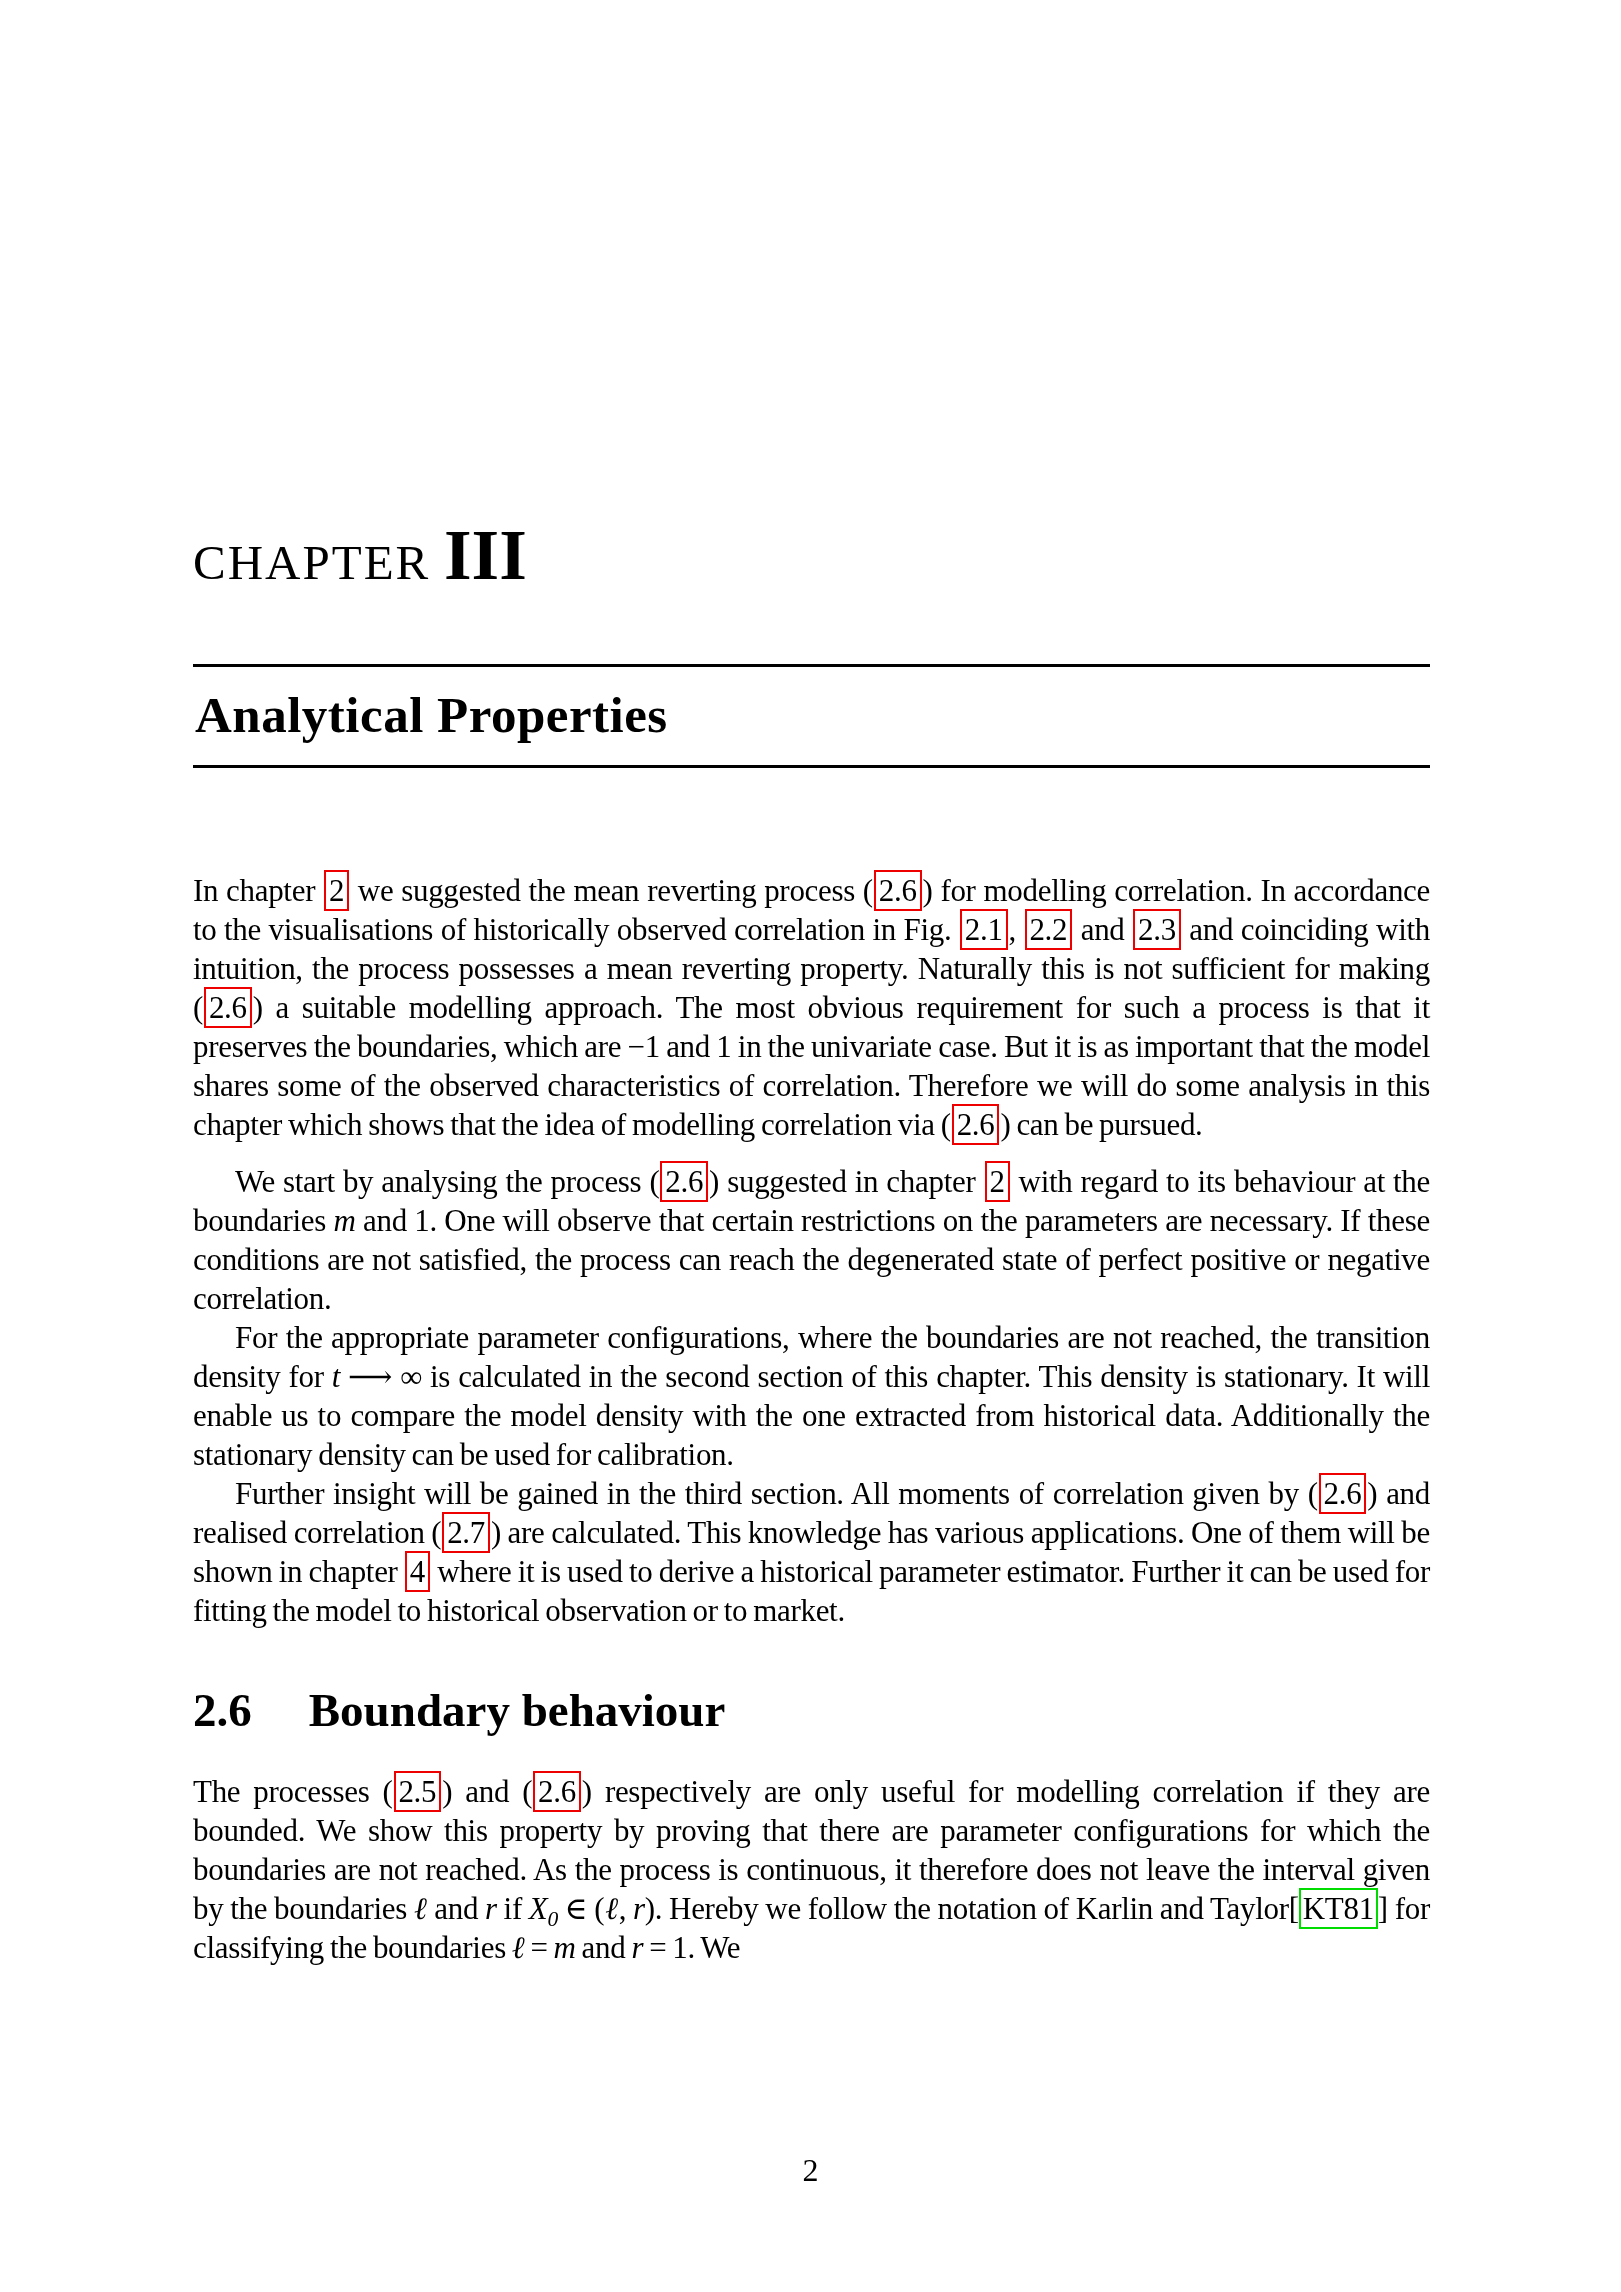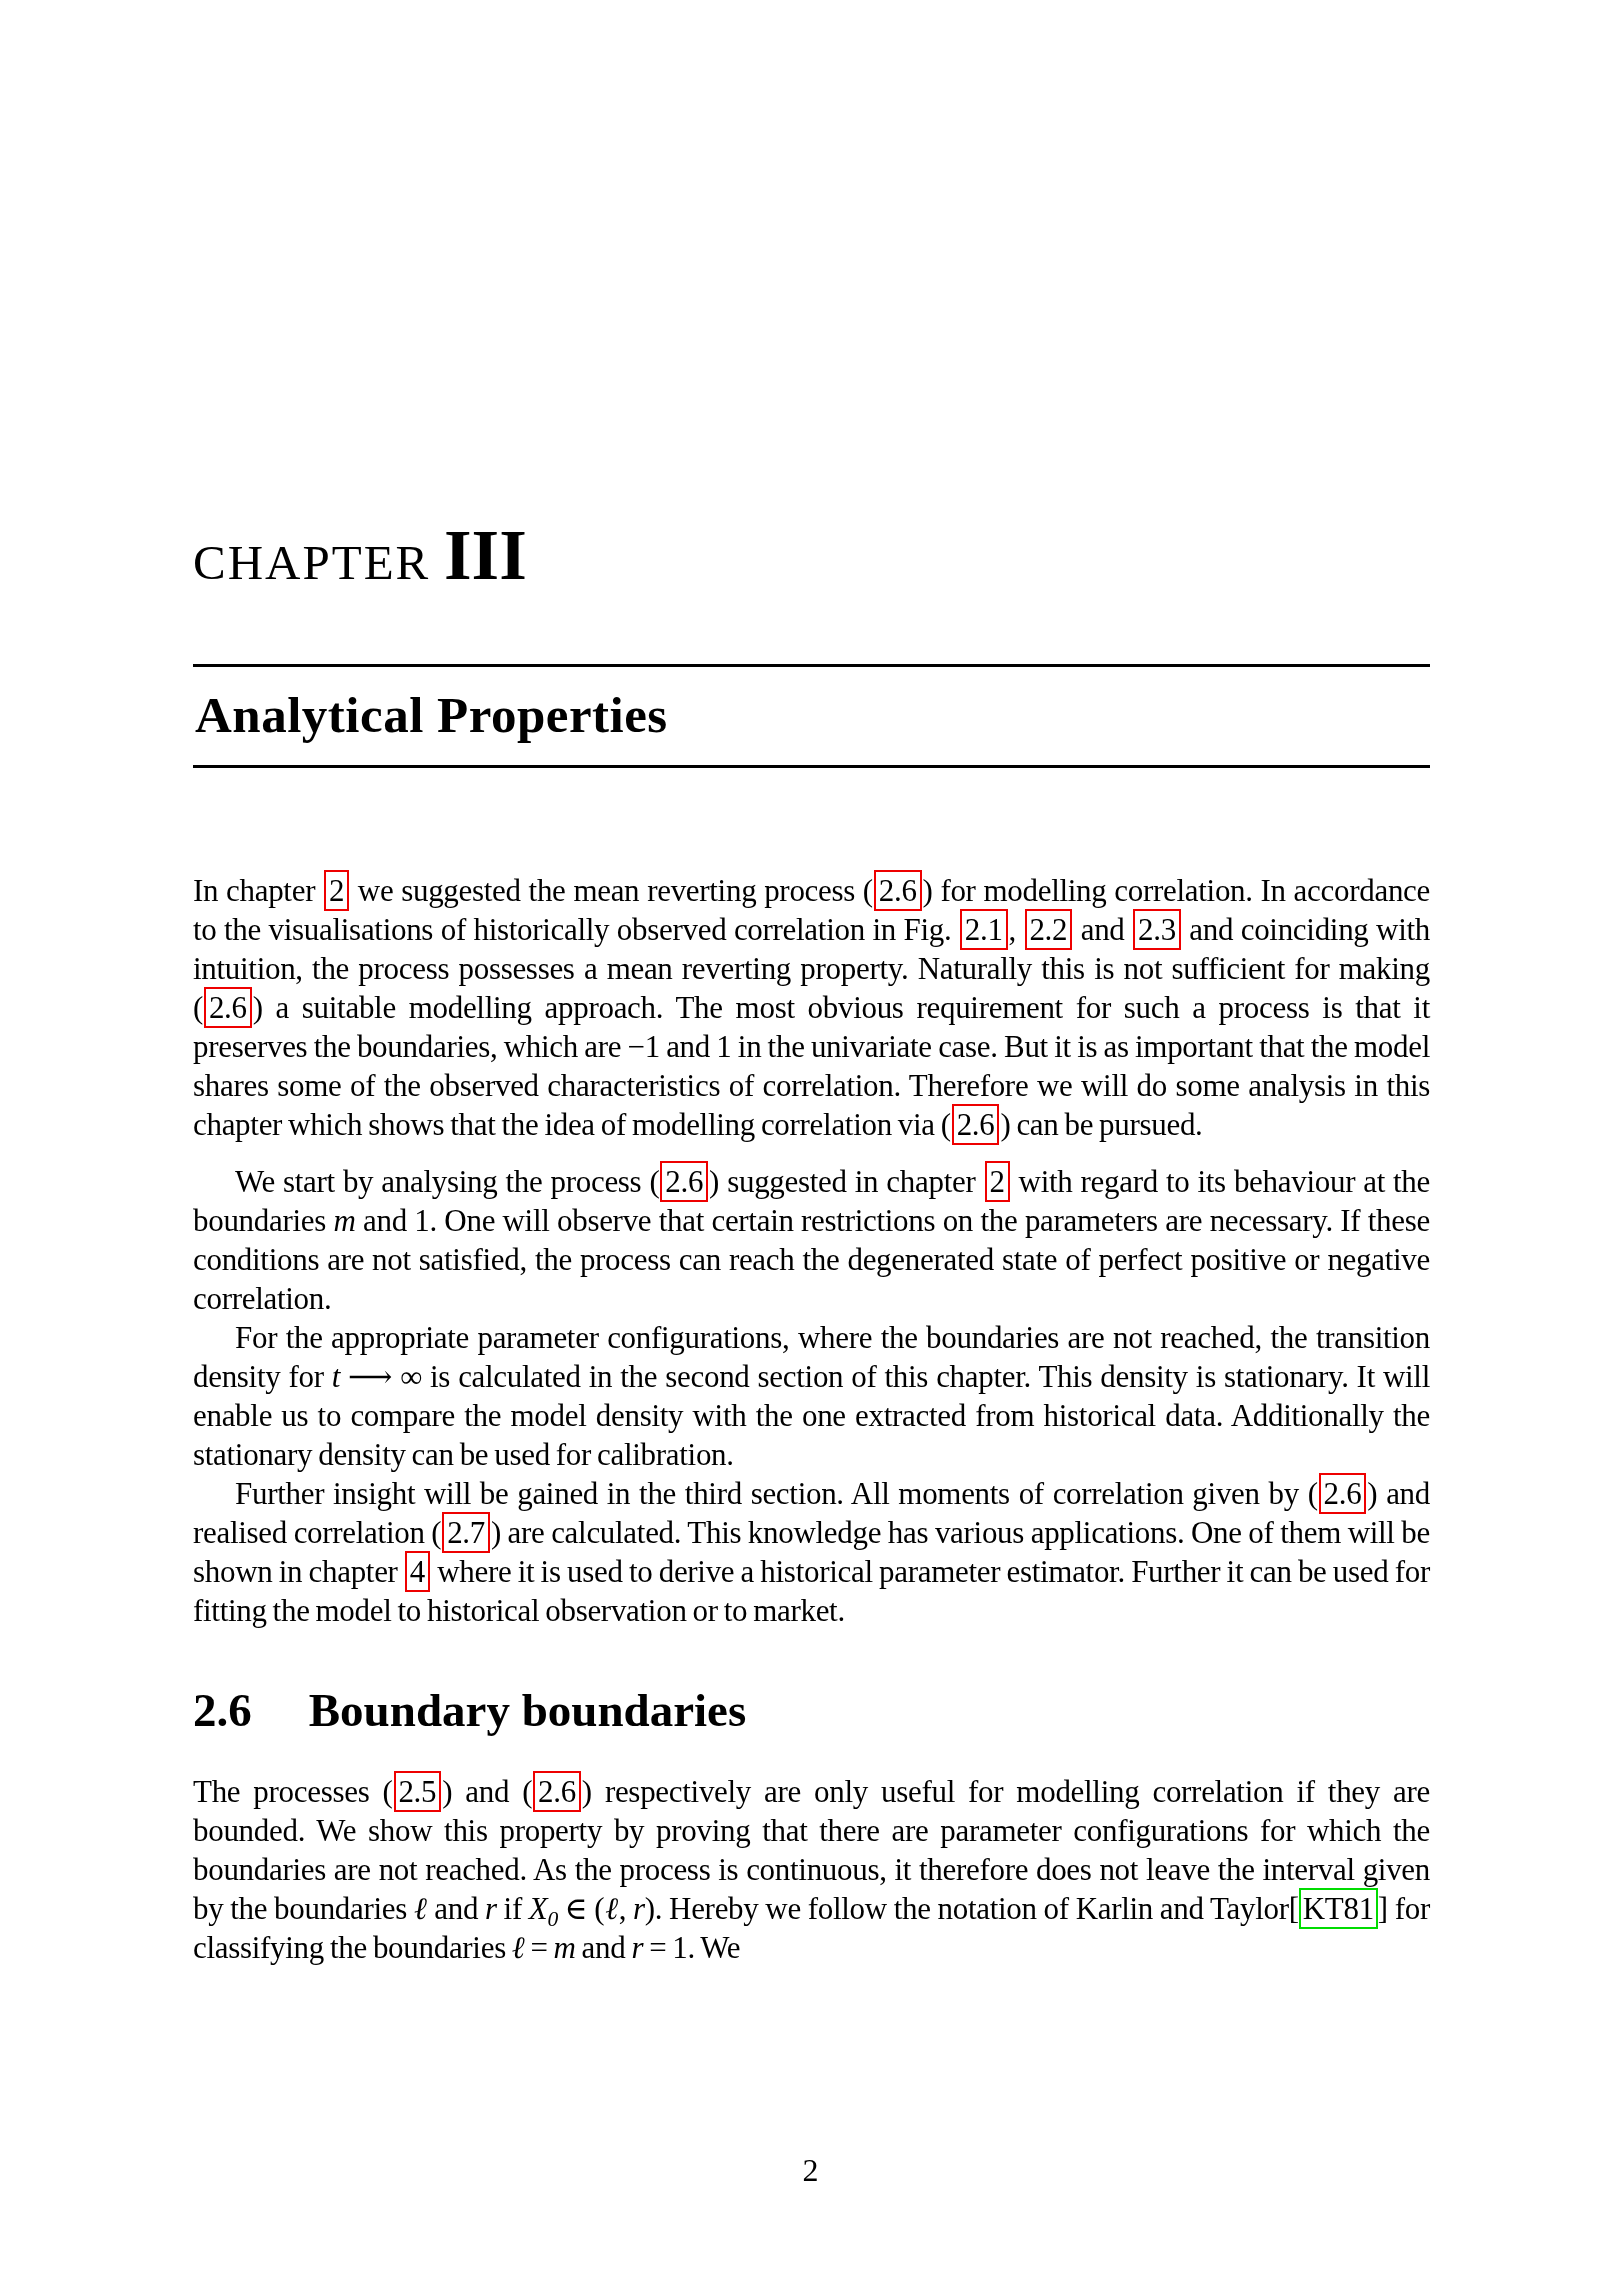--- a/index.html
+++ b/index.html
@@ -123,18 +123,18 @@
 
 <div class="doc-title">Analytical Properties</div>
 
 <div class="rule rule-bottom"></div>
 
 <div class="content">
     <p class="para gap-after"><span class="plain">In chapter </span><span class="link" style="border-color: rgb(238, 0, 0);">2</span><span class="plain"> we suggested the mean reverting process (</span><span class="link" style="border-color: rgb(238, 0, 0);">2.6</span><span class="plain">) for modelling correlation. In accordance to the visualisations of historically observed correlation in Fig. </span><span class="link" style="border-color: rgb(238, 0, 0);">2.1</span><span class="plain">, </span><span class="link" style="border-color: rgb(238, 0, 0);">2.2</span><span class="plain"> and </span><span class="link" style="border-color: rgb(238, 0, 0);">2.3</span><span class="plain"> and coinciding with intuition, the process possesses a mean reverting property. Naturally this is not sufficient for making (</span><span class="link" style="border-color: rgb(238, 0, 0);">2.6</span><span class="plain">) a suitable modelling approach. The most obvious requirement for such a process is that it preserves the boundaries, which are −1 and 1 in the univariate case. But it is as important that the model shares some of the observed characteristics of correlation. Therefore we will do some analysis in this chapter which shows that the idea of modelling correlation via (</span><span class="link" style="border-color: rgb(238, 0, 0);">2.6</span><span class="plain">) can be pursued.</span></p>
     <p class="para indent"><span class="plain">We start by analysing the process (</span><span class="link" style="border-color: rgb(238, 0, 0);">2.6</span><span class="plain">) suggested in chapter </span><span class="link" style="border-color: rgb(238, 0, 0);">2</span><span class="plain"> with regard to its behaviour at the boundaries </span><span class="math">m</span><span class="plain"> and 1. One will observe that certain restrictions on the parameters are necessary. If these conditions are not satisfied, the process can reach the degenerated state of perfect positive or negative correlation.</span></p>
     <p class="para indent"><span class="plain">For the appropriate parameter configurations, where the boundaries are not reached, the transition density for </span><span class="math">t</span><span class="plain"> ⟶ ∞ is calculated in the second section of this chapter. This density is stationary. It will enable us to compare the model density with the one extracted from historical data. Additionally the stationary density can be used for calibration.</span></p>
     <p class="para indent"><span class="plain">Further insight will be gained in the third section. All moments of correlation given by (</span><span class="link" style="border-color: rgb(238, 0, 0);">2.6</span><span class="plain">) and realised correlation (</span><span class="link" style="border-color: rgb(238, 0, 0);">2.7</span><span class="plain">) are calculated. This knowledge has various applications. One of them will be shown in chapter </span><span class="link" style="border-color: rgb(238, 0, 0);">4</span><span class="plain"> where it is used to derive a historical parameter estimator. Further it can be used for fitting the model to historical observation or to market.</span></p>
-    <div class="section-heading"><span class="section-number">2.6</span><span>Boundary boundaries</span></div>
+    <div class="section-heading"><span class="section-number">2.6</span><span>Boundary behaviour</span></div>
     <p class="para"><span class="plain">The processes (</span><span class="link" style="border-color: rgb(238, 0, 0);">2.5</span><span class="plain">) and (</span><span class="link" style="border-color: rgb(238, 0, 0);">2.6</span><span class="plain">) respectively are only useful for modelling correlation if they are bounded. We show this property by proving that there are parameter configurations for which the boundaries are not reached. As the process is continuous, it therefore does not leave the interval given by the boundaries </span><span class="math">ℓ</span><span class="plain"> and </span><span class="math">r</span><span class="plain"> if </span><span class="math">X</span><sub class="msub">0</sub><span class="plain"> ∈ (</span><span class="math">ℓ</span><span class="plain">, </span><span class="math">r</span><span class="plain">). Hereby we follow the notation of Karlin and Taylor[</span><span class="cite" style="border-color: rgb(0, 220, 0);">KT81</span><span class="plain">] for classifying the boundaries </span><span class="math">ℓ</span><span class="plain"> = </span><span class="math">m</span><span class="plain"> and </span><span class="math">r</span><span class="plain"> = 1. We</span></p>
   </div>
 
 <div class="footer">2</div>
 
 
 </body></html>

